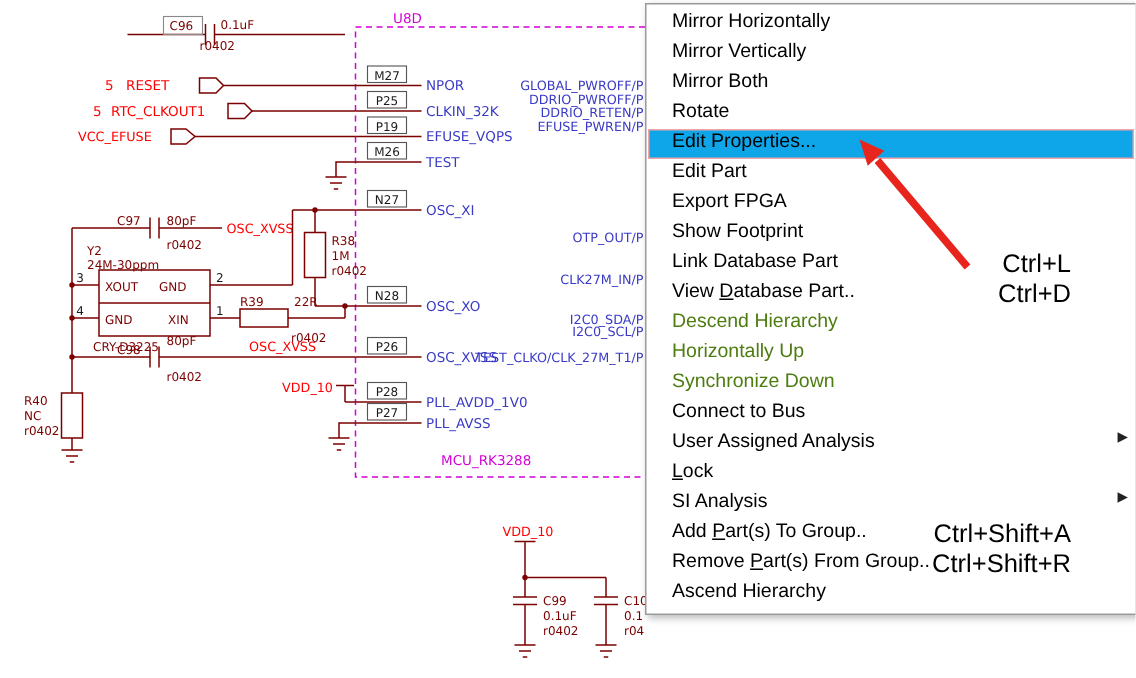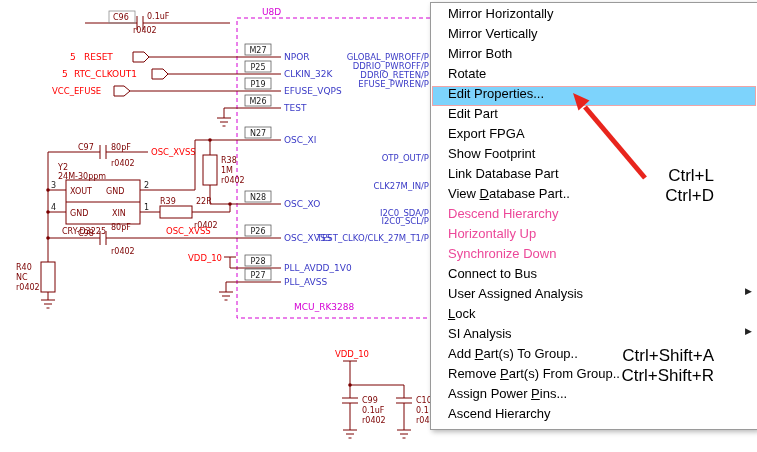--- a/index.html
+++ b/index.html
@@ -24,22 +24,22 @@
   #menu{
     position:absolute;left:430px;top:2px;width:324px;z-index:5;
     background:#ffffff;border:1px solid #9a9a9a;
     box-shadow:2px 2px 5px rgba(0,0,0,.28);padding:3px 1px;
   }
   .mi{display:flex;height:20px;padding:0 4px 0 16px;
       font-size:13px;color:#000;white-space:nowrap;cursor:default}
   .mi .lbl{flex:0 0 auto}
   .mi .sc{margin-left:auto;padding-right:26px;font-size:17px}
   .mi .ar{width:12px;font-size:9px;text-align:right;color:#222}
-  .mi.dis{color:#ec4899}
-  .mi.hl{background:#7dd3fc;box-shadow:inset 0 0 0 1px #f0a4a6}
+  .mi.dis{color:#4d7c0f}
+  .mi.hl{background:#0ea5e9;box-shadow:inset 0 0 0 1px #f0a4a6}
   
   #arrow{position:absolute;left:0;top:0;z-index:10;pointer-events:none}
 </style>
 </head>
 <body>
 
 <svg id="schematic" width="757" height="452" viewBox="0 0 757 452">
 
   <g>
     <rect x="237" y="18" width="400" height="300" class="magd"></rect>
@@ -345,25 +345,20 @@
       <span class="lbl">Add <u>P</u>art(s) To Group..</span>
       <span class="sc">Ctrl+Shift+A</span>
       <span class="ar"></span>
     </div>
     <div class="mi">
       <span class="lbl">Remove <u>P</u>art(s) From Group..</span>
       <span class="sc">Ctrl+Shift+R</span>
       <span class="ar"></span>
     </div>
     <div class="mi">
-      <span class="lbl">Assign Power <u>P</u>ins...</span>
-      <span class="sc"></span>
-      <span class="ar"></span>
-    </div>
-    <div class="mi">
       <span class="lbl">Ascend Hierarchy</span>
       <span class="sc"></span>
       <span class="ar"></span>
     </div>
   </div>
 
 <svg id="arrow" width="757" height="452" viewBox="0 0 757 452">
   <line x1="645" y1="178" x2="585" y2="107" stroke="#e8251d" stroke-width="5"></line>
   <polygon points="573,93 589.5,100.5 578.5,110.5" fill="#e8251d"></polygon>
 </svg>

